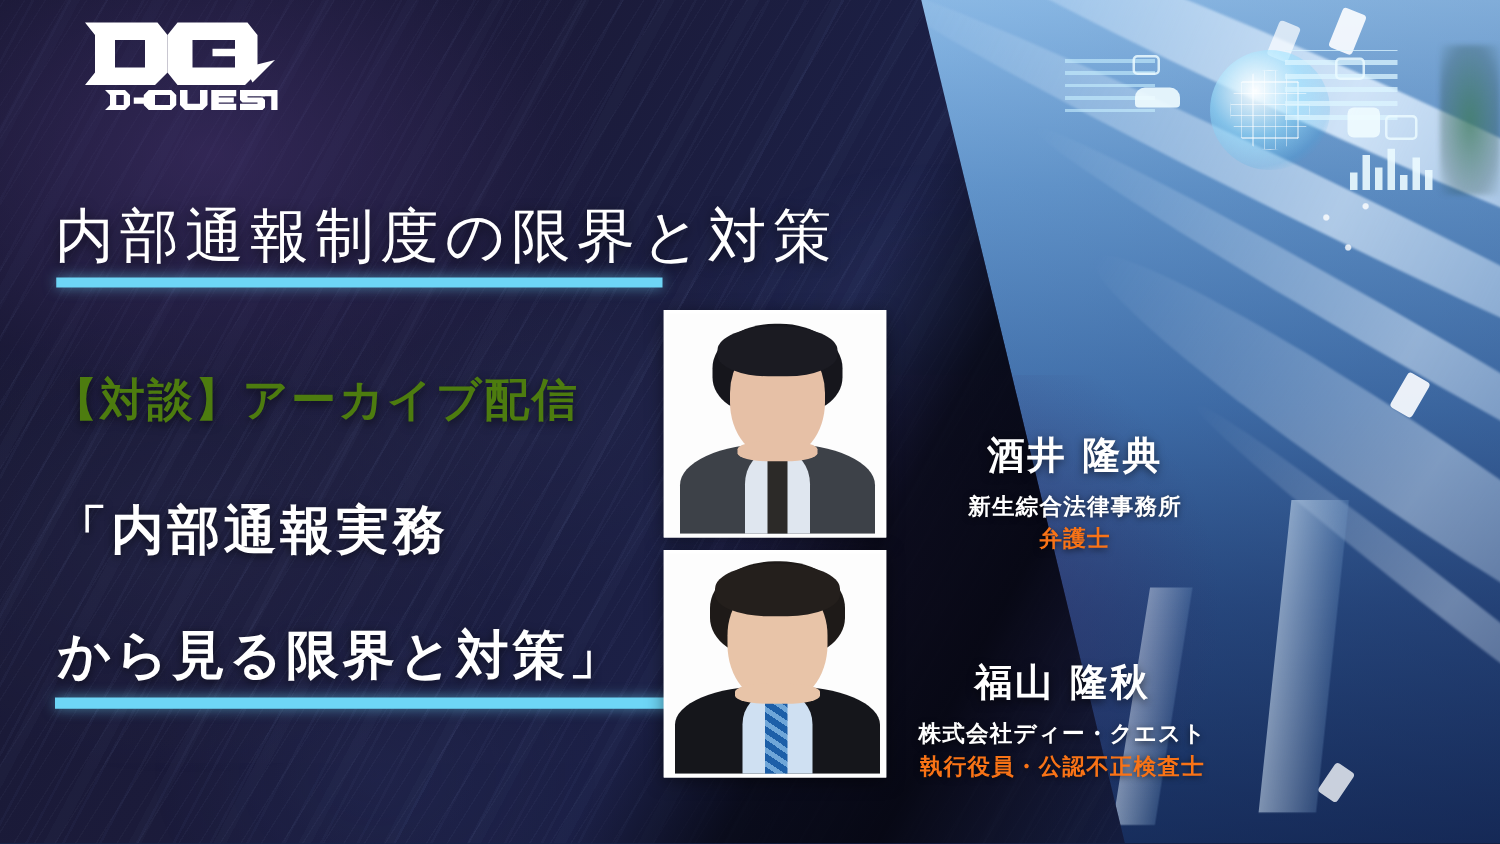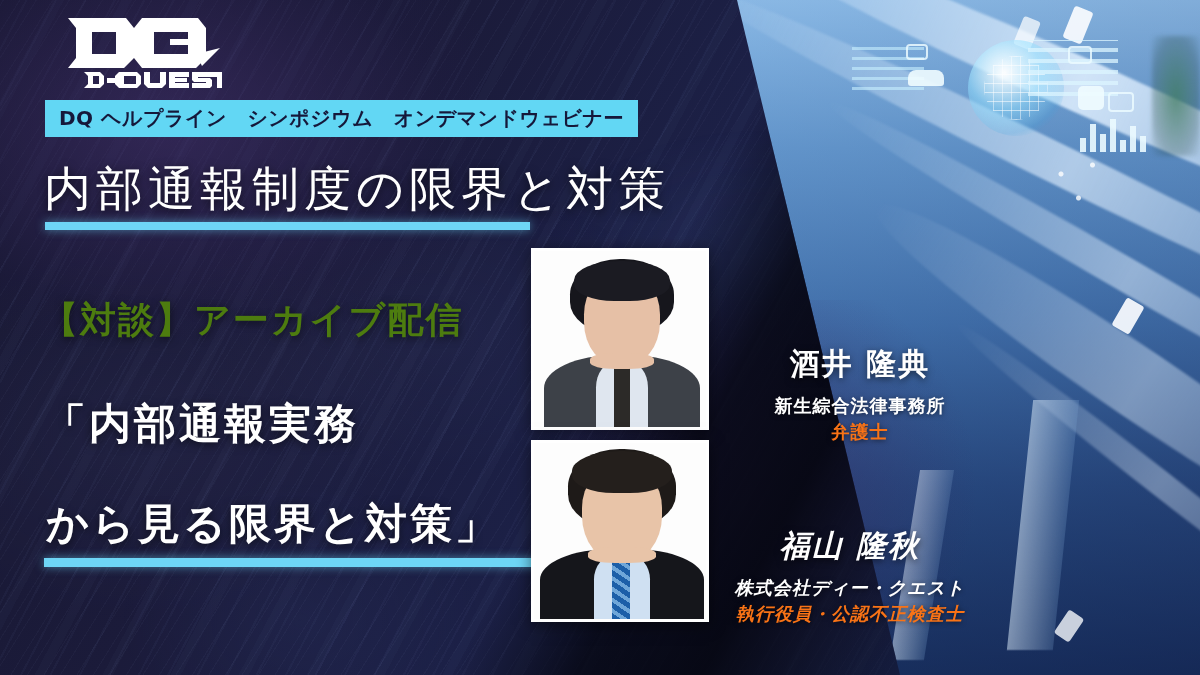--- a/index.html
+++ b/index.html
@@ -166,21 +166,21 @@
   .photo-1 { left:531px; top:248px; }
   .photo-2 { left:531px; top:440px; }
   .portrait { position:absolute; inset:0; background:#fdfdfd; }
   .pt-hair { position:absolute; border-radius:48% 48% 42% 42%; }
   .pt-face { position:absolute; border-radius:44% 44% 48% 48%; }
   .pt-body { position:absolute; bottom:0; }
 
   
   .sp-block { position:absolute; text-align:center; width:300px; }
   .sp-1 { left:710px; top:296px; }
-  .sp-2 { left:700px; top:478px;font-style:italic; }
+  .sp-2 { left:700px; top:478px; }
   .sp-name { font-size:30px; font-weight:700; color:#fff; letter-spacing:2px; text-shadow:0 2px 7px rgba(0,0,0,.6); margin-bottom:8px;margin-top:48px; }
   .sp-org  { font-size:18px; font-weight:700; color:#fff; letter-spacing:1px; line-height:1.45; text-shadow:0 1px 5px rgba(0,0,0,.6); }
   .sp-role { font-size:18px; font-weight:700; color:#f97316; letter-spacing:1px; line-height:1.45; text-shadow:0 1px 5px rgba(0,0,0,.6); }
 </style>
 </head>
 <body>
 
 <div class="stage">
 
   <div class="bg-photo">
@@ -231,21 +231,20 @@
         <rect x="45" y="64" width="9" height="5"></rect>
         <path d="M57 58 L75 58 L79 62 L79 70 L75 74 L57 74 L53 70 L53 62 Z M62 62 L62 70 L74 70 L74 62 Z"></path>
         <path d="M82 58 L88 58 L88 69 L98 69 L98 58 L104 58 L104 70 L100 74 L86 74 L82 70 Z"></path>
         <path d="M107 58 L127 58 L127 63 L113 63 L113 64 L125 64 L125 68 L113 68 L113 69 L127 69 L127 74 L107 74 Z"></path>
         <path d="M130 58 L150 58 L150 63 L136 63 L136 64 L148 64 L150 66 L150 72 L148 74 L130 74 L130 69 L144 69 L144 68 L132 68 L130 66 Z"></path>
         <path d="M152 58 L172 58 L172 63 L166 63 L166 74 L160 74 L160 63 L152 63 Z" transform="translate(-5,0)"></path>
       </g>
     </svg>
   </div>
 
-  <div class="banner">DQ ヘルプライン　シンポジウム　オンデマンドウェビナー</div>
 
   <div class="main-title">内部通報制度の限界と対策</div>
   <div class="rule rule-1"></div>
 
   <div class="sub-line">【対談】アーカイブ配信</div>
   <div class="quote-1">「内部通報実務</div>
   <div class="quote-2">から見る限界と対策」</div>
   <div class="rule rule-2"></div>
 
   <div class="photo photo-1">

